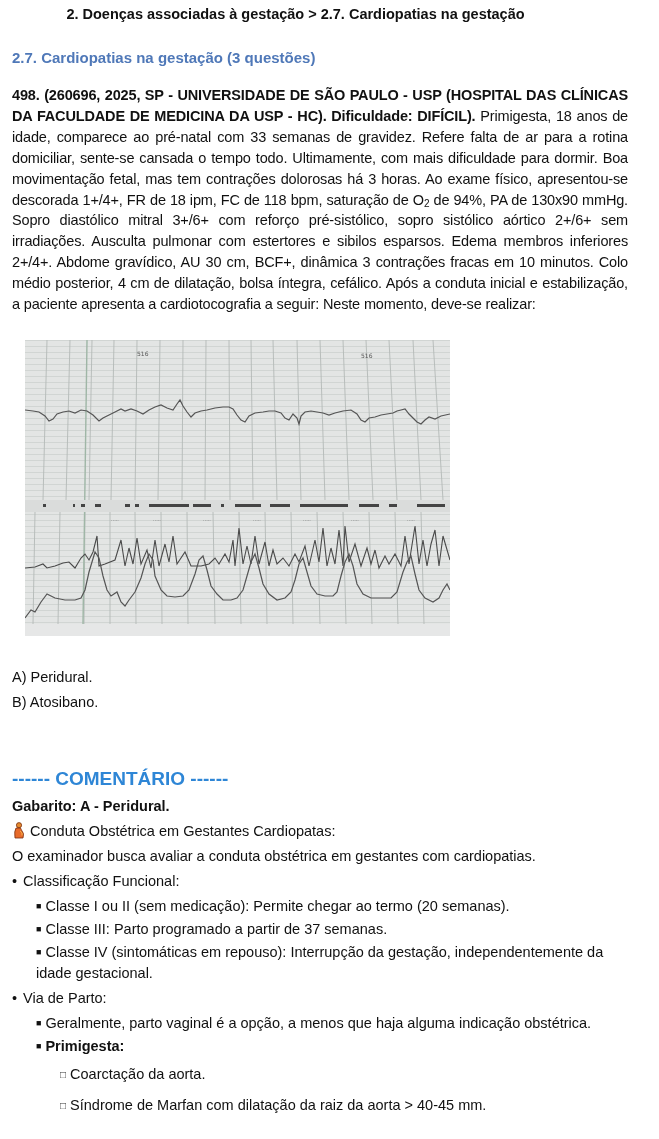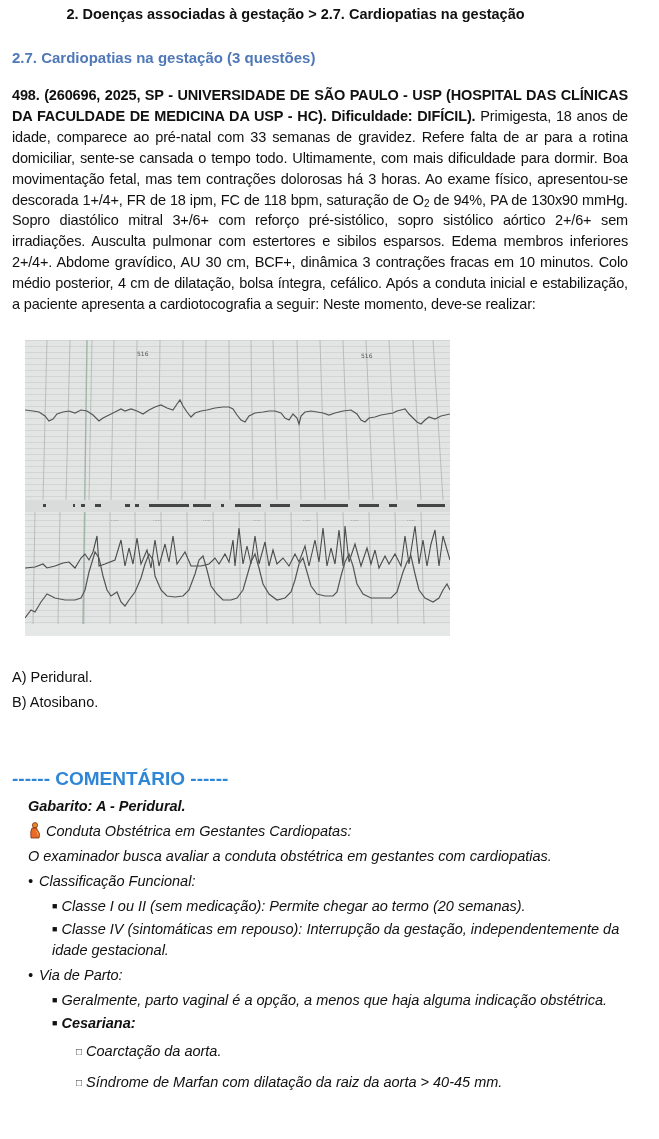--- a/index.html
+++ b/index.html
@@ -28,23 +28,22 @@
     background: #e4e6e5; overflow: hidden;
   }
   .ctg svg { display: block; }
   .options { position: absolute; top: 645px; left: 12px; margin-top: 20px; }
   .option { line-height: 25px; font-size: 14.5px; }
   .comment-header {
     position: absolute; top: 769px; left: 12px;
     font-weight: bold; font-size: 19px; color: #2e86d6; line-height: 20px;
   }
   .comment {
-    position: absolute; top: 794px; left: 28px; width: 630px;
+    position: absolute; top: 794px; left: 12px; width: 630px;
     font-size: 14.5px;
-    font-style: italic;
   }
   .line { line-height: 25px; }
   .bold { font-weight: bold; }
   .emoji-icon {
     display: inline-block; width: 14px; height: 17px; vertical-align: -3px;
     margin-right: 4px;
   }
   .b1 { padding-left: 0; }
   .b1::before { content: "\2022"; margin-right: 6px; }
   .b2 { padding-left: 24px; line-height: 21px; margin-top: 2px; margin-bottom: 2px; }
@@ -158,19 +157,20 @@
       <svg width="14" height="17" viewBox="0 0 14 17">
         <circle cx="7" cy="3.2" r="2.6" fill="#e58a2e" stroke="#7a2e10" stroke-width="0.8"></circle>
         <path d="M4 6 Q2 9 3 16 L11 16 Q12.5 11 10 9 Q9 7 8.5 6 Z" fill="#e86b2a" stroke="#7a2e10" stroke-width="0.8"></path>
         <path d="M8 9 Q11 10.5 10 13.5" fill="none" stroke="#f4b24a" stroke-width="1"></path>
       </svg>
     </span><span>Conduta Obstétrica em Gestantes Cardiopatas:</span>
   </div>
   <div class="line">O examinador busca avaliar a conduta obstétrica em gestantes com cardiopatias.</div>
   <div class="line b1">Classificação Funcional:</div>
   <div class="b2"><span class="bul">■</span><span>Classe I ou II (sem medicação): Permite chegar ao termo (20 semanas).</span></div>
+  <div class="b2"><span class="bul">■</span><span>Classe III: Parto programado a partir de 37 semanas.</span></div>
   <div class="b2"><span class="bul">■</span><span>Classe IV (sintomáticas em repouso): Interrupção da gestação, independentemente da idade gestacional.</span></div>
   <div class="line b1">Via de Parto:</div>
   <div class="b2"><span class="bul">■</span><span>Geralmente, parto vaginal é a opção, a menos que haja alguma indicação obstétrica.</span></div>
-  <div class="b2 bold"><span class="bul">■</span><span>Cesariana:</span></div>
+  <div class="b2 bold"><span class="bul">■</span><span>Primigesta:</span></div>
   <div class="b3"><span class="bul">□</span><span>Coarctação da aorta.</span></div>
   <div class="b3"><span class="bul">□</span><span>Síndrome de Marfan com dilatação da raiz da aorta &gt; 40-45 mm.</span></div>
 </div>
 
 </body></html>

